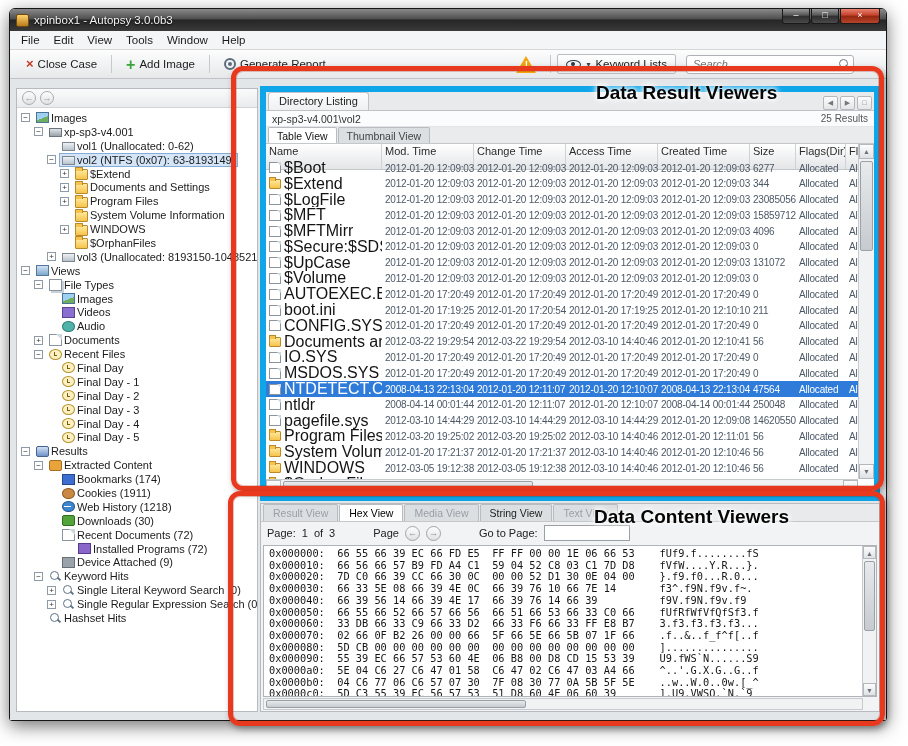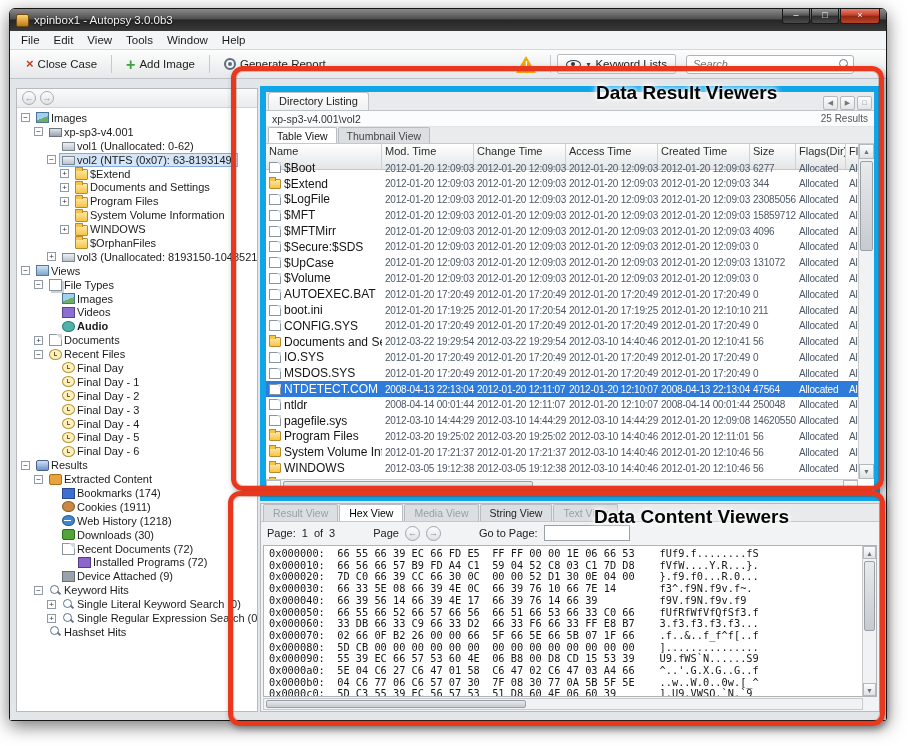--- a/index.html
+++ b/index.html
@@ -137,21 +137,21 @@
   .vtab { height:16px; font-size:10.5px; padding:2px 8px 0 8px; border:1px solid #b8bcc0; border-bottom:none;
     border-radius:2px 2px 0 0; background:#dcdfe2; color:#444; margin-right:1px; }
   .vtab.active { background:#fff; color:#111; }
 
   .thead { position:absolute; left:0; right:16px; top:52px; height:26px; display:flex;
     background:linear-gradient(#ffffff,#e3e5e7); border-bottom:1px solid #c3c7ca; overflow:hidden; }
   .hcell { font-size:11px; color:#2c2c2c; padding:1px 3px; border-right:1px solid #cfd3d6; overflow:hidden; white-space:nowrap; flex:0 0 auto; }
   .tbody { position:absolute; left:0; right:16px; top:68px; bottom:16px; overflow:hidden; }
   .trow { display:flex; height:15.8px; overflow:hidden; }
   .cell { flex:0 0 auto; font-size:10px; letter-spacing:-0.2px; color:#4c5866; padding:2.5px 3px 0 3px; overflow:hidden; white-space:nowrap; }
-  .cell.name { font-size:12px; letter-spacing:0; color:#141414; display:flex; align-items:center; gap:3px; padding-top:0; }
+  .cell.name { font-size:16px; letter-spacing:0; color:#141414; display:flex; align-items:center; gap:3px; padding-top:0; }
   .trow.sel { background:#2f7bd9; }
   .trow.sel .cell, .trow.sel .cell.name { color:#fff; }
   .fi { flex:0 0 12px; width:12px; height:10px; position:relative; }
   .fi.folder { background:linear-gradient(#ffe9a0,#f6c44a); border:1px solid #b9892c; border-radius:1px; }
   .fi.folder::before { content:""; position:absolute; top:-3px; left:-1px; width:5px; height:3px;
     background:#f6c44a; border:1px solid #b9892c; border-bottom:none; }
   .fi.page { background:#fff; border:1px solid #8a95a0; width:9px; height:11px; }
   .fi.page::before { content:""; position:absolute; right:-1px; top:-1px; border:2.5px solid #cfd6dc;
     border-left-color:transparent; border-bottom-color:transparent; }
 
@@ -350,21 +350,21 @@
                 <span class="tlabel">Images</span>
               </span>
             </div>
             <div class="tree-row" style="padding-left: 30px;">
               <span class="toggle hidden"></span>
               <span class="node">
                 <span class="ti vid"></span>
                 <span class="tlabel">Videos</span>
               </span>
             </div>
-            <div class="tree-row" style="padding-left: 30px; font-weight: bold;">
+            <div class="tree-row" style="padding-left: 30px;">
               <span class="toggle hidden"></span>
               <span class="node">
                 <span class="ti aud"></span>
                 <span class="tlabel">Audio</span>
               </span>
             </div>
             <div class="tree-row" style="padding-left: 17px;">
               <span class="toggle">+</span>
               <span class="node">
                 <span class="ti page"></span>
@@ -411,27 +411,20 @@
               <span class="node">
                 <span class="ti clock"></span>
                 <span class="tlabel">Final Day - 4</span>
               </span>
             </div>
             <div class="tree-row" style="padding-left: 30px;">
               <span class="toggle hidden"></span>
               <span class="node">
                 <span class="ti clock"></span>
                 <span class="tlabel">Final Day - 5</span>
-              </span>
-            </div>
-            <div class="tree-row" style="padding-left: 30px;">
-              <span class="toggle hidden"></span>
-              <span class="node">
-                <span class="ti clock"></span>
-                <span class="tlabel">Final Day - 6</span>
               </span>
             </div>
             <div class="tree-row" style="padding-left: 4px;">
               <span class="toggle">−</span>
               <span class="node">
                 <span class="ti res"></span>
                 <span class="tlabel">Results</span>
               </span>
             </div>
             <div class="tree-row" style="padding-left: 17px;">

